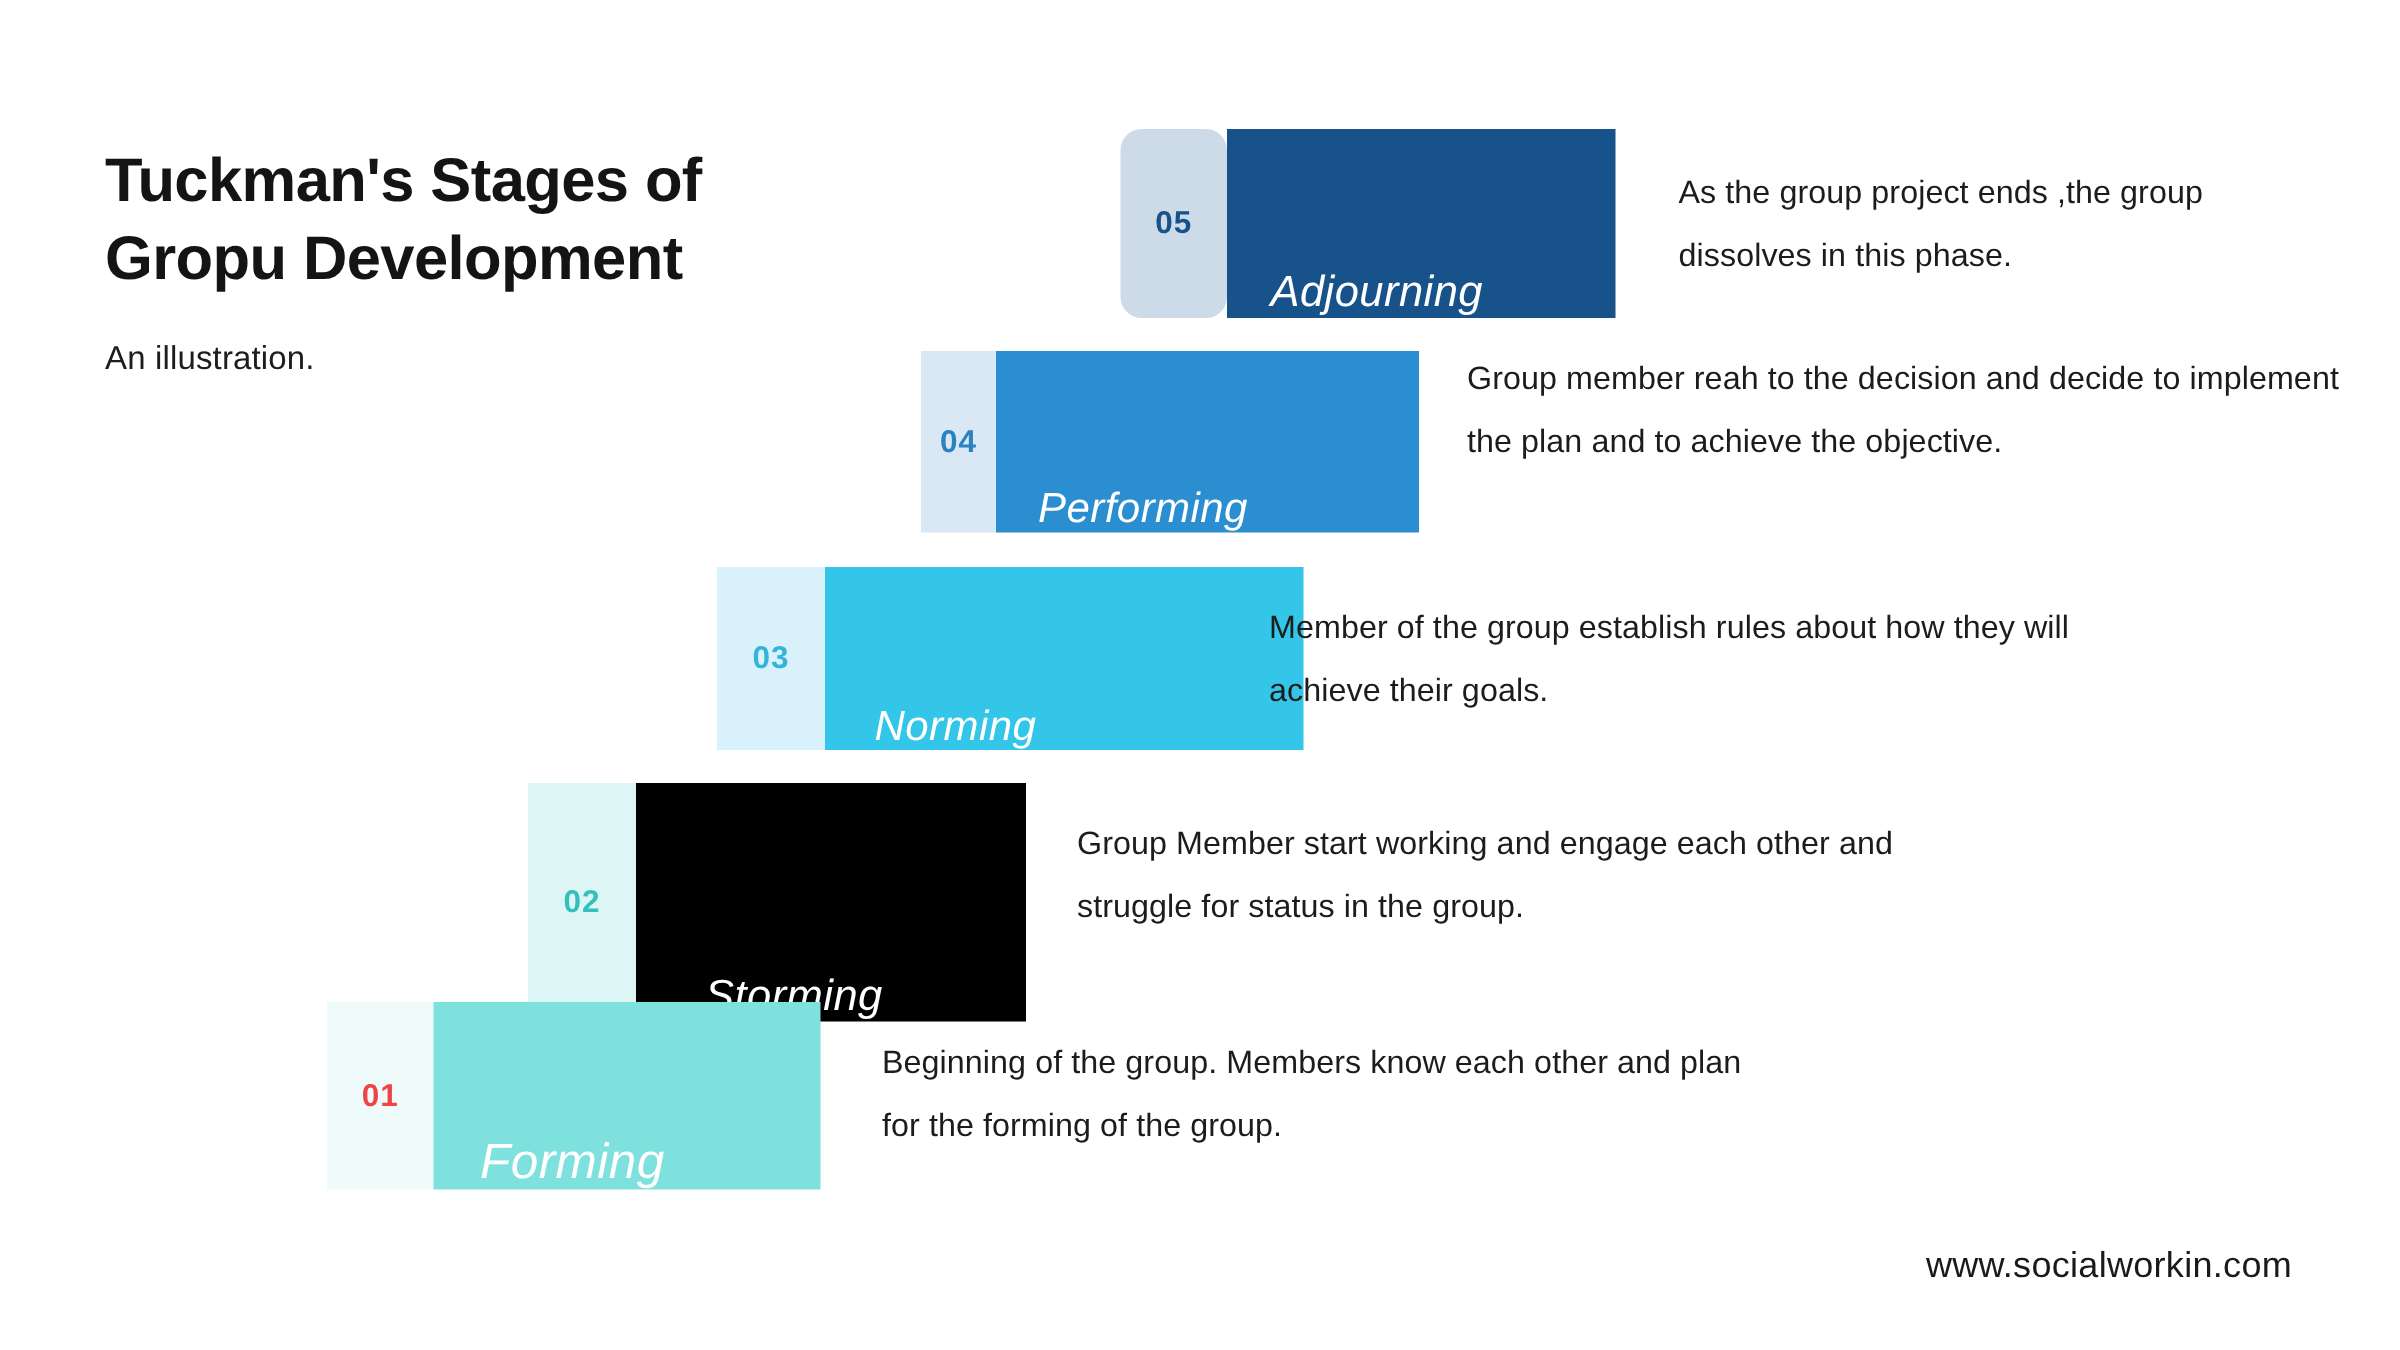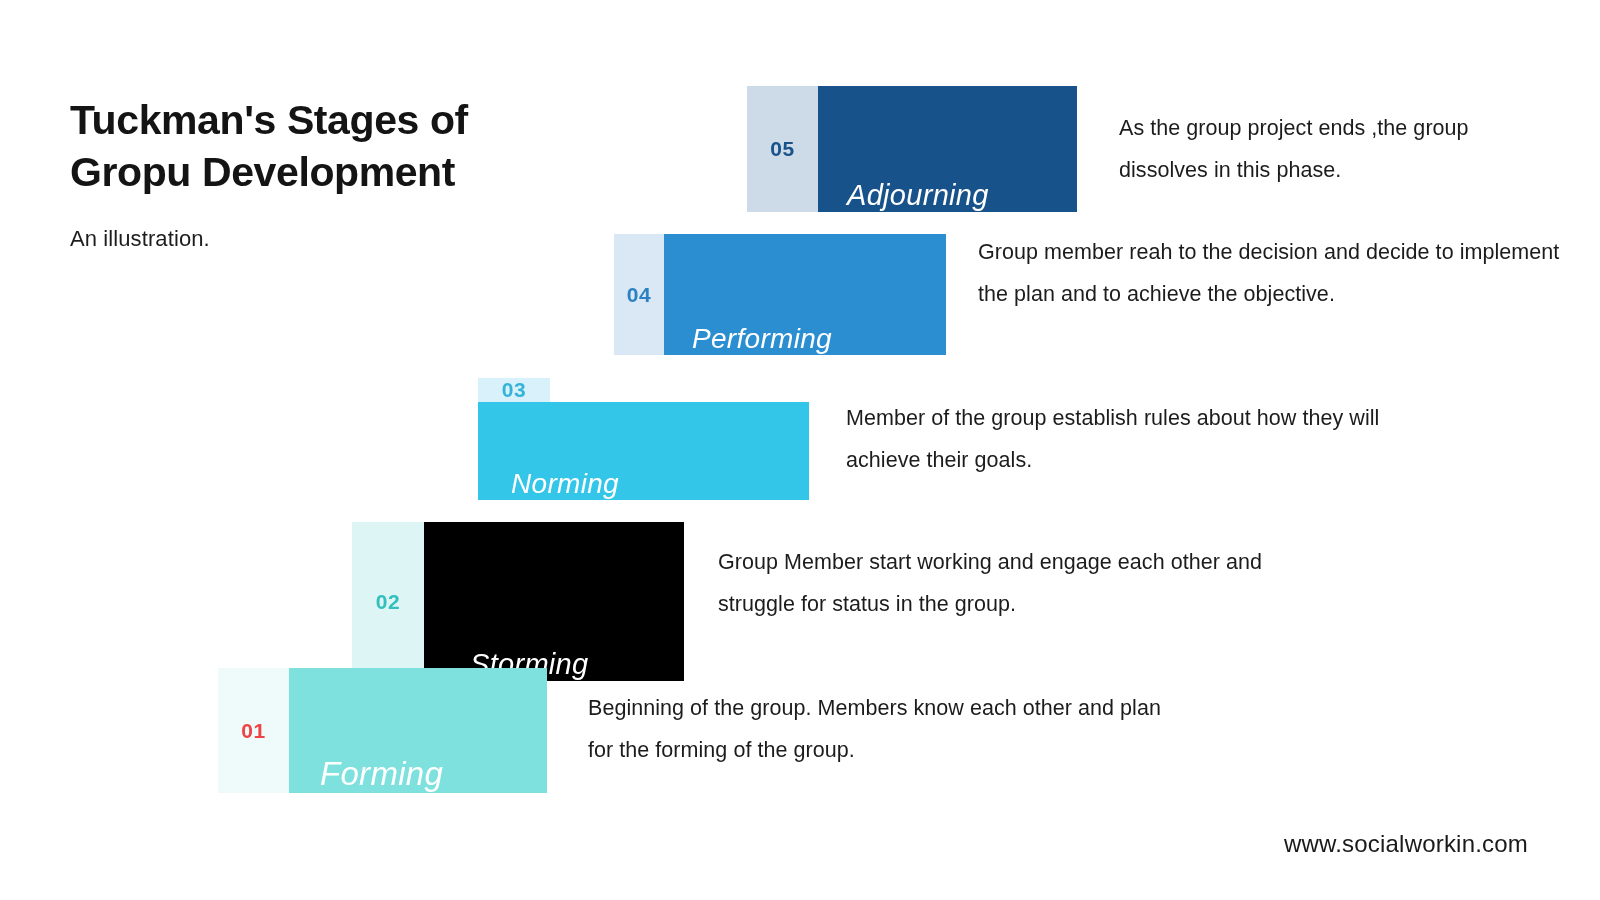--- a/index.html
+++ b/index.html
@@ -107,21 +107,21 @@
 <div id="canvas">
 
   <div class="heading">
     <h1 class="title">Tuckman's Stages of
 Gropu Development</h1>
     <p class="subtitle">An illustration.</p>
   </div>
 
   <div class="stage-row" style="left:747px; top:86px; width:800px; height:126px;">
     <div class="bar" style="width:330px; height:126px;">
-      <div class="num-box" style="width:71px; background:#cddbe8;">
+      <div class="num-box" style="width:71px; background:#cddbe8;border-radius:14px;">
         <span class="num-text" style="color:#17528a;">05</span>
       </div>
       <div class="label-box" style="background:#17528a; padding-left:29px;">
         <span class="label-text" style="font-size:29px;">Adjourning</span>
       </div>
     </div>
     <div class="desc" style="left:372px; top:22px; width:440px;">As the group project ends ,the group dissolves in this phase.</div>
   </div>
 
   <div class="stage-row" style="left:614px; top:234px; width:950px; height:121px;">
@@ -130,21 +130,21 @@
         <span class="num-text" style="color:#2a82c2;">04</span>
       </div>
       <div class="label-box" style="background:#2a8ed1; padding-left:28px;">
         <span class="label-text" style="font-size:28px;">Performing</span>
       </div>
     </div>
     <div class="desc" style="left:364px; top:-2px; width:590px;">Group member reah to the decision and decide to implement the plan and to achieve the objective.</div>
   </div>
 
   <div class="stage-row" style="left:478px; top:378px; width:950px; height:122px;">
-    <div class="bar" style="width:331px; height:122px;flex-direction:column;">
+    <div class="bar" style="width:391px; height:122px;">
       <div class="num-box" style="width:72px; background:#d9f1fa;">
         <span class="num-text" style="color:#33b4d8;">03</span>
       </div>
       <div class="label-box" style="background:#33c6e9; padding-left:33px;">
         <span class="label-text" style="font-size:28px;">Norming</span>
       </div>
     </div>
     <div class="desc" style="left:368px; top:20px; width:570px;">Member of the group establish rules about how they will achieve their goals.</div>
   </div>
 

